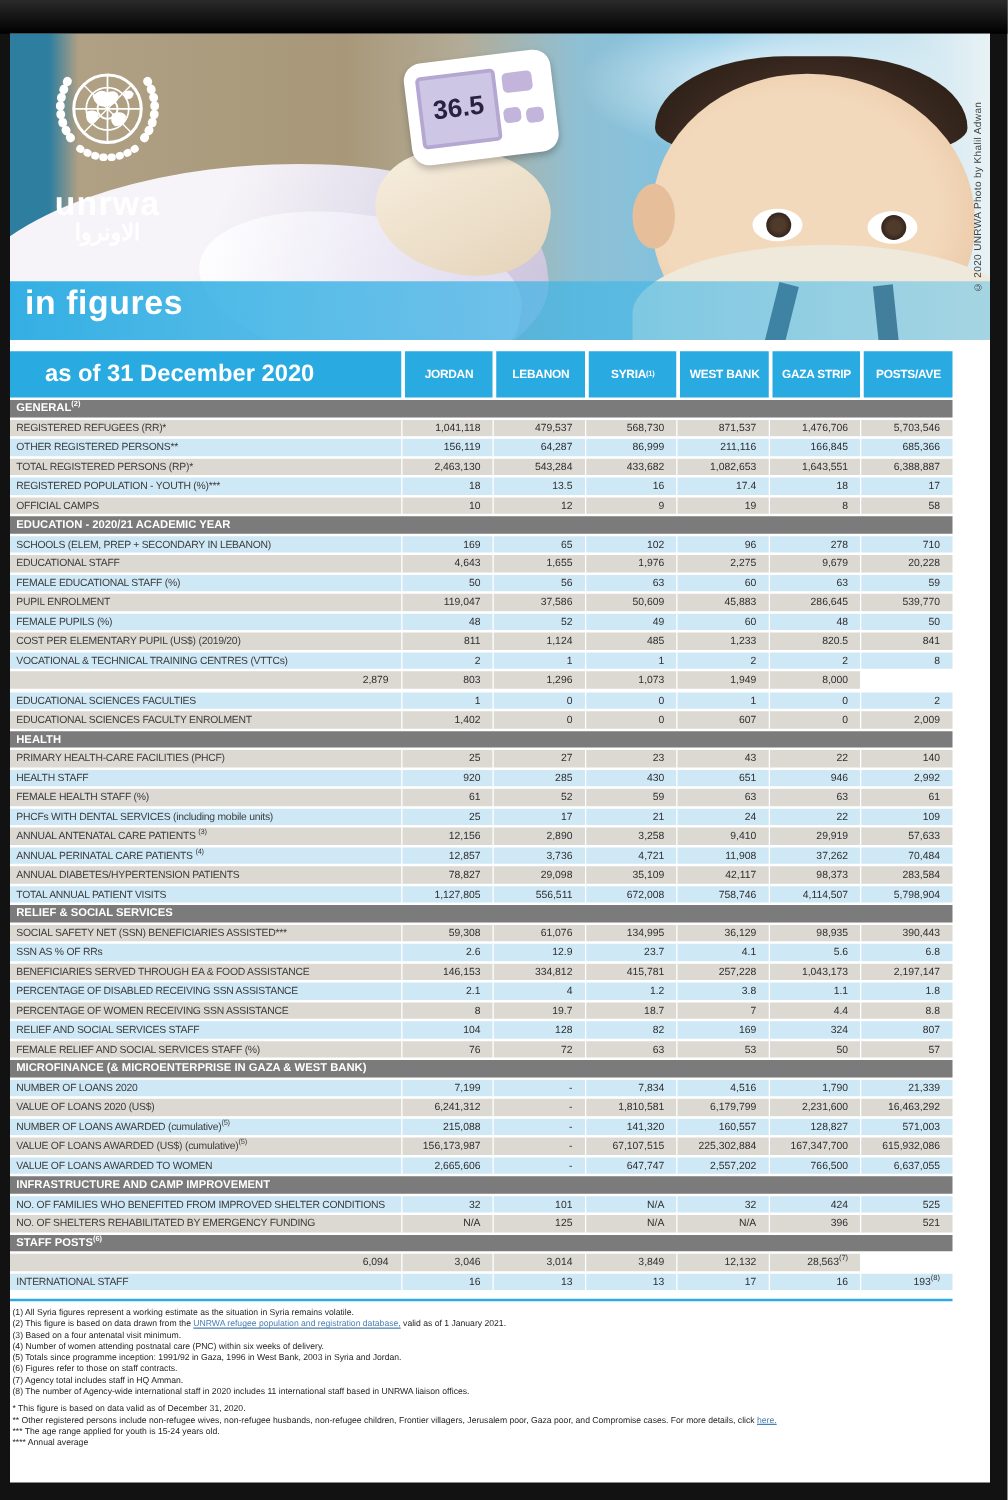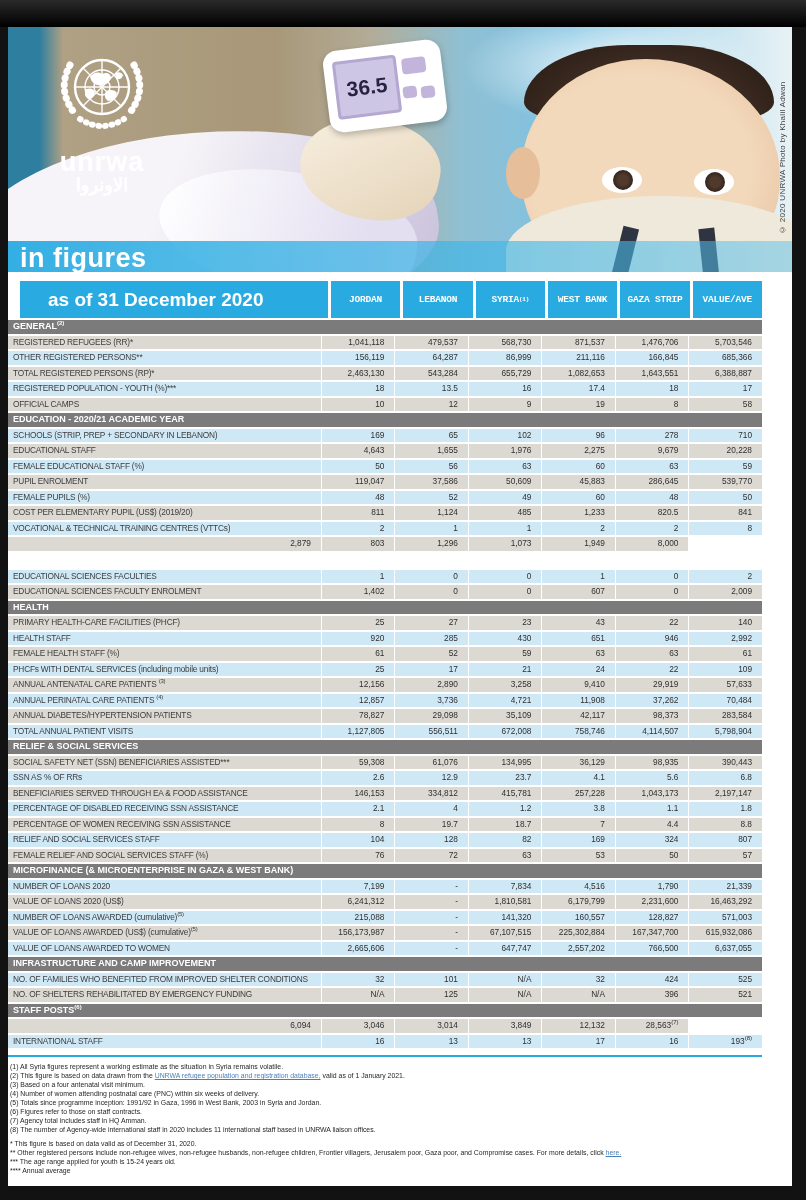--- a/index.html
+++ b/index.html
@@ -47,46 +47,46 @@
           border-radius:14px;transform:rotate(-7deg);box-shadow:0 3px 6px rgba(0,0,0,.25);}
   .thermo-display{position:absolute;left:9px;top:11px;width:58px;height:52px;
                   background:#cdc6e4;border:3px solid #b4a8d2;border-radius:4px;
                   color:#2a2340;font-weight:bold;font-size:21px;
                   display:flex;align-items:center;justify-content:center;}
   .thermo-btn{position:absolute;background:#c3b4dc;border-radius:4px;}
   .tb1{left:78px;top:16px;width:24px;height:16px;}
   .tb2{left:76px;top:44px;width:14px;height:12px;}
   .tb3{left:94px;top:46px;width:14px;height:12px;}
 
-  .logo{position:absolute;left:36px;top:26px;width:116px;text-align:center;color:#fff;}
+  .logo{position:absolute;left:20px;top:26px;width:116px;text-align:center;color:#fff;}
   .logo-latin{font-size:27px;font-weight:bold;letter-spacing:1px;line-height:26px;}
   .logo-arabic{font-size:18px;font-weight:bold;line-height:20px;}
 
-  .banner{position:absolute;left:0;bottom:0;width:784px;height:31px;
+  .banner{position:absolute;left:0;bottom:0;width:784px;height:47px;
           background:linear-gradient(90deg,rgba(41,171,226,.95) 0%,
                      rgba(55,178,229,.72) 45%,rgba(92,193,234,.5) 100%);}
   .banner span{display:inline-block;color:#fff;font-weight:bold;font-size:27px;
                line-height:34px;padding-left:12px;letter-spacing:.5px;}
   .copyright{position:absolute;right:5px;bottom:38px;height:205px;
              writing-mode:vertical-rl;transform:rotate(180deg);
              font-size:8px;color:#3f3f3f;letter-spacing:.3px;}
 
   
   .thead{display:grid;grid-template-columns:41.5% repeat(6,1fr);column-gap:3px;
-         margin:9px 30px 2px 12px;}
+         margin:9px 30px 2px 0;}
   .thead .hc{background:#29abe2;color:#fff;height:37px;}
   .thead .hlabel{font-size:19px;font-weight:bold;line-height:37px;padding-left:28px;}
   .thead .hcol{font-size:9.5px;font-weight:bold;display:flex;align-items:center;
-               justify-content:center;text-align:center;letter-spacing:-.2px;font-family:Liberation Mono, monospace;}
+               justify-content:center;text-align:center;letter-spacing:-.2px;}
   .tbody{margin-right:30px;}
   .secbar{background:#7b7b7b;color:#fff;font-weight:bold;font-size:9px;
           line-height:13.5px;height:13.5px;padding-left:5px;margin-bottom:2px;}
   .row{display:grid;grid-template-columns:41.5% repeat(6,1fr);column-gap:1px;
        height:13.5px;margin-bottom:2px;}
-  .row.gap{margin-top:19px;}
+  .row.gap{margin-top:3px;}
   .row .cell{line-height:13.5px;font-size:8.3px;white-space:nowrap;overflow:hidden;}
   .row.sa .cell{background:#dcd9d3;} .row.sb .cell{background:#cfe8f6;}
   .lab{color:#3c3c3c;padding-left:5px;letter-spacing:-.2px;}
   .val{color:#2f2f2f;text-align:right;padding-right:10px;}
   sup{font-size:6px;vertical-align:super;line-height:0;}
 
   .divider{border-top:2px solid #29abe2;margin:7px 30px 5px 0;}
   .fnbox{padding-left:2px;margin-right:26px;}
   .fn{font-size:6.9px;line-height:9px;color:#1f1f1f;}
   .astbox{margin-top:5px;}
@@ -156,21 +156,21 @@
     <div class="copyright">© 2020 UNRWA Photo by Khalil Adwan</div>
   </div>
 
   <div class="thead" id="thead">
     <div class="hc hlabel">as of 31 December 2020</div>
   <div class="hc hcol">JORDAN</div>
       <div class="hc hcol">LEBANON</div>
       <div class="hc hcol">SYRIA<sup>(1)</sup></div>
       <div class="hc hcol">WEST BANK</div>
       <div class="hc hcol">GAZA STRIP</div>
-      <div class="hc hcol">VALUE/AVE</div>
+      <div class="hc hcol">POSTS/AVE</div>
     </div>
 
   <div class="tbody" id="tbody">
       <div class="secbar">GENERAL<sup>(2)</sup></div>
       <div class="row sa">
         <div class="cell lab">REGISTERED REFUGEES (RR)*</div>
         <div class="cell val">1,041,118</div>
         <div class="cell val">479,537</div>
         <div class="cell val">568,730</div>
         <div class="cell val">871,537</div>
@@ -183,21 +183,21 @@
         <div class="cell val">64,287</div>
         <div class="cell val">86,999</div>
         <div class="cell val">211,116</div>
         <div class="cell val">166,845</div>
         <div class="cell val">685,366</div>
       </div>
       <div class="row sa">
         <div class="cell lab">TOTAL REGISTERED PERSONS (RP)*</div>
         <div class="cell val">2,463,130</div>
         <div class="cell val">543,284</div>
-        <div class="cell val">655,729</div>
+        <div class="cell val">433,682</div>
         <div class="cell val">1,082,653</div>
         <div class="cell val">1,643,551</div>
         <div class="cell val">6,388,887</div>
       </div>
       <div class="row sb">
         <div class="cell lab">REGISTERED POPULATION - YOUTH (%)***</div>
         <div class="cell val">18</div>
         <div class="cell val">13.5</div>
         <div class="cell val">16</div>
         <div class="cell val">17.4</div>
@@ -208,21 +208,21 @@
         <div class="cell lab">OFFICIAL CAMPS</div>
         <div class="cell val">10</div>
         <div class="cell val">12</div>
         <div class="cell val">9</div>
         <div class="cell val">19</div>
         <div class="cell val">8</div>
         <div class="cell val">58</div>
       </div>
       <div class="secbar">EDUCATION - 2020/21 ACADEMIC YEAR</div>
       <div class="row sb">
-        <div class="cell lab">SCHOOLS (STRIP, PREP + SECONDARY IN LEBANON)</div>
+        <div class="cell lab">SCHOOLS (ELEM, PREP + SECONDARY IN LEBANON)</div>
         <div class="cell val">169</div>
         <div class="cell val">65</div>
         <div class="cell val">102</div>
         <div class="cell val">96</div>
         <div class="cell val">278</div>
         <div class="cell val">710</div>
       </div>
       <div class="row sa">
         <div class="cell lab">EDUCATIONAL STAFF</div>
         <div class="cell val">4,643</div>

